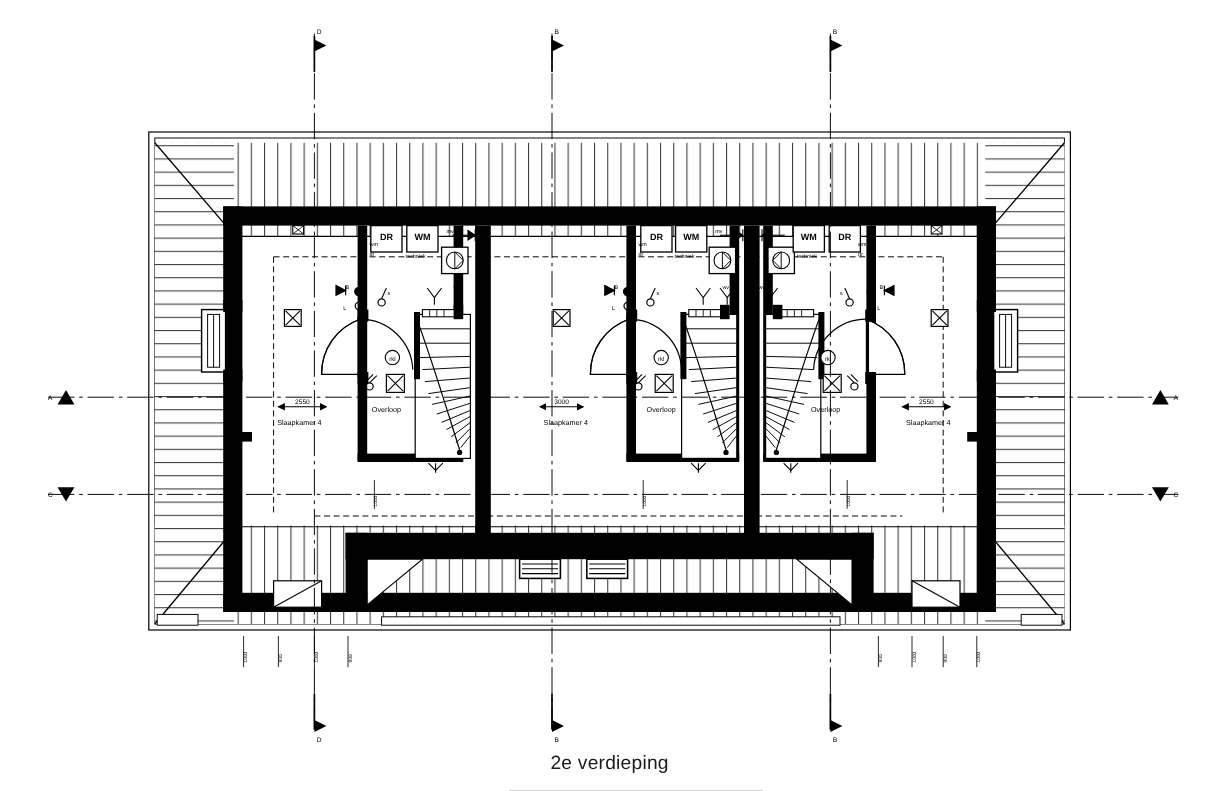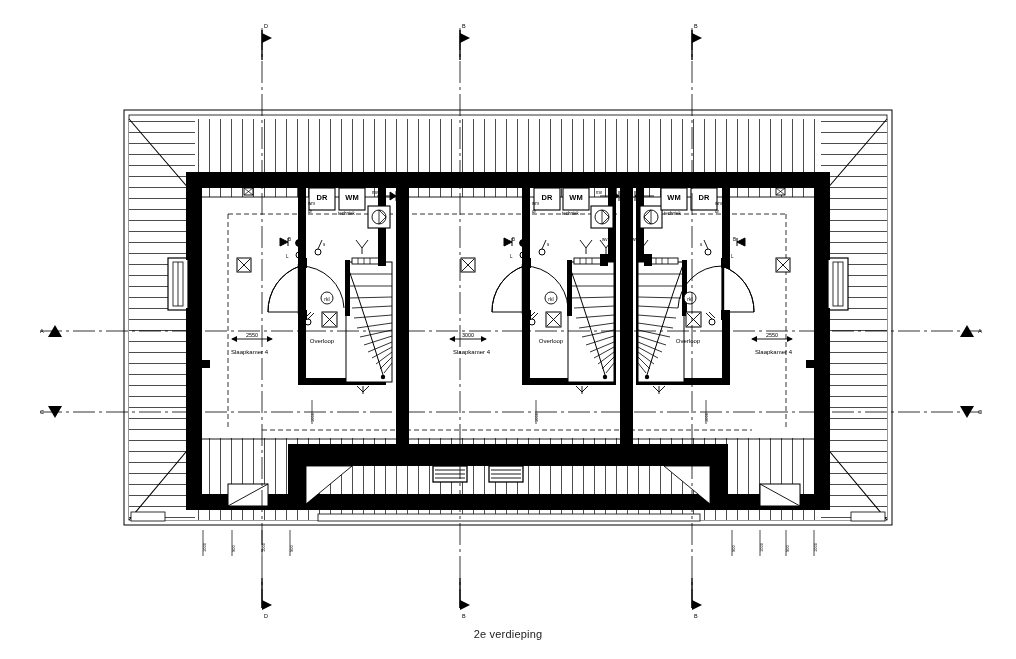--- a/index.html
+++ b/index.html
@@ -1,21 +1,21 @@
 <!DOCTYPE html>
 <html><head>
 <meta charset="utf-8">
 <style>
   html,body{margin:0;padding:0;background:#ffffff;}
   body{width:1016px;height:659px;overflow:hidden;
        font-family:"Liberation Sans",sans-serif;color:#111;}
   #stage{position:relative;width:1016px;height:659px;background:#737373;}
   svg{display:block;}
   .ttl{position:absolute;left:0;top:628px;width:1016px;text-align:center;
-       font-size:11px;letter-spacing:.2px;color:#1a1a1a;}
+       font-size:16px;letter-spacing:.2px;color:#1a1a1a;}
 </style>
 </head>
 <body>
 
 <div id="stage">
 
 <svg width="1016" height="659" viewBox="0 0 1016 659">
 
   <defs>
 

